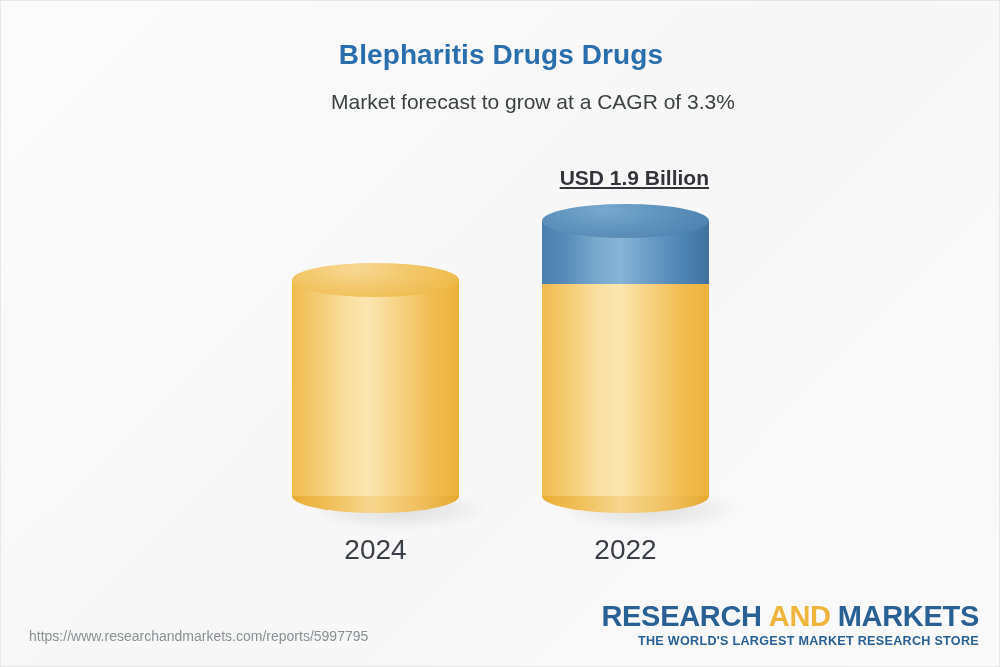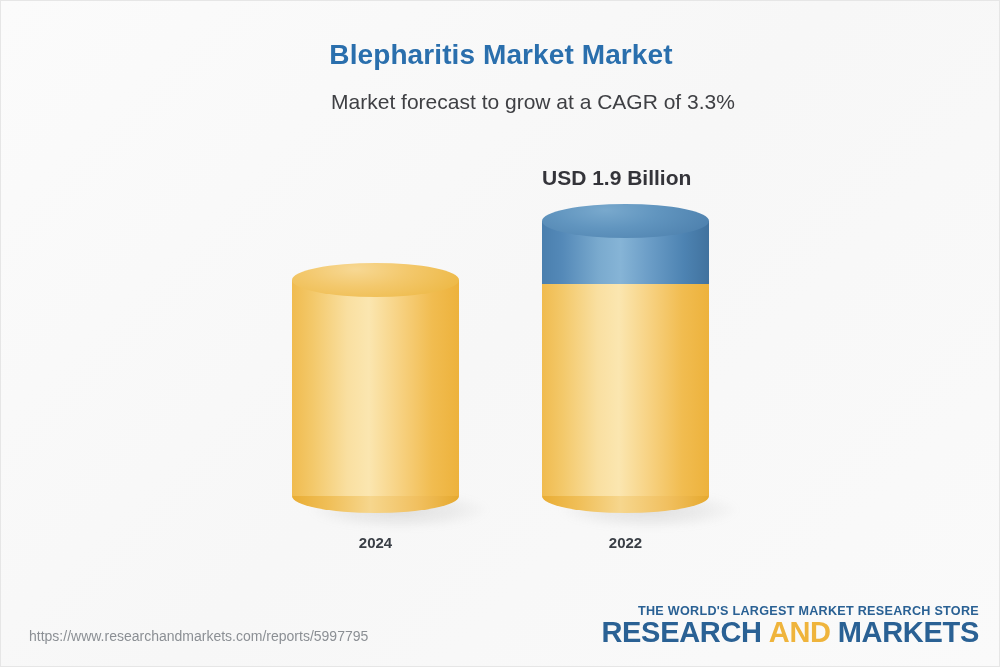--- a/index.html
+++ b/index.html
@@ -58,34 +58,35 @@
 
   .bar-group {
     position: absolute;
     bottom: 0;
   }
 
   
   .value-label {
     position: absolute;
     width: 100%;
-    text-align: left;
+    text-align: right;
     font-size: 21px;
     font-weight: bold;
     color: #34343a;
     white-space: nowrap;
+    text-decoration: underline;
   }
 
   
   .cat-label {
     position: absolute;
     width: 100%;
     text-align: center;
-    font-size: 15px;
-    font-weight: bold;
+    font-size: 28px;
+    font-weight: normal;
     color: #3a3f46;
   }
 
   
   .cylinder {
     position: absolute;
   }
   .cyl-shadow {
     position: absolute;
     border-radius: 50%;
@@ -182,21 +183,21 @@
     letter-spacing: 0.28px;
     margin-top: 2px;
     white-space: nowrap;
   }
 </style>
 </head>
 <body>
 
 <div id="canvas">
 
-  <div id="chart-title">Blepharitis Market Market</div>
+  <div id="chart-title">Blepharitis Drugs Drugs</div>
   <div id="chart-subtitle">Market forecast to grow at a CAGR of 3.3%</div>
 
   <div id="plot-area">
 
     <div class="bar-group" style="left:291px; top:0; width:167px; height:600px;">
 
 
       <div class="cylinder" style="left:0; top:262px; width:167px; height:250px;">
 
         <div class="cyl-shadow" style="left:18px; top:228px; width:178px; height:38px;"></div>
@@ -229,17 +230,17 @@
       </div>
 
       <div class="cat-label" style="top:533px;">2022</div>
     </div>
 
   </div>
 
   <div id="footer-url">https://www.researchandmarkets.com/reports/5997795</div>
 
   <div id="logo">
+    <div id="logo-main"><span class="logo-blue">RESEARCH</span><span class="logo-gold" style="margin:0 7px;">AND</span><span class="logo-blue">MARKETS</span></div>
     <div id="logo-tagline">THE WORLD'S LARGEST MARKET RESEARCH STORE</div>
-    <div id="logo-main"><span class="logo-blue">RESEARCH</span><span class="logo-gold" style="margin:0 7px;">AND</span><span class="logo-blue">MARKETS</span></div>
   </div>
 
 </div>
 
 </body></html>

